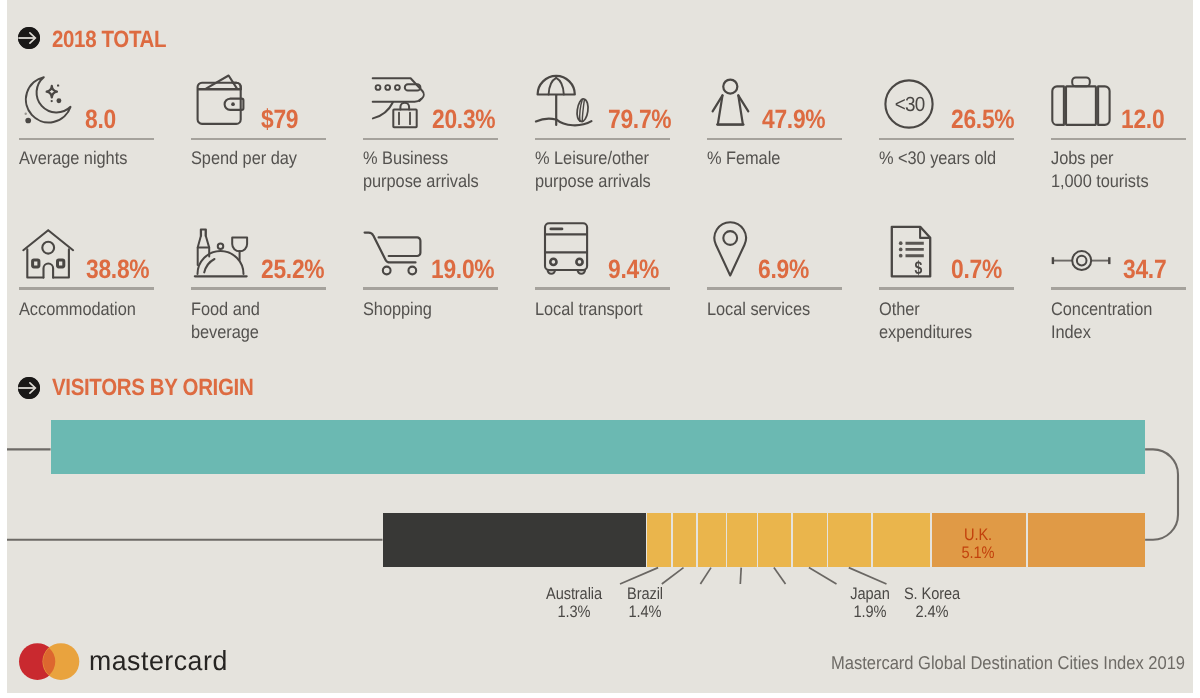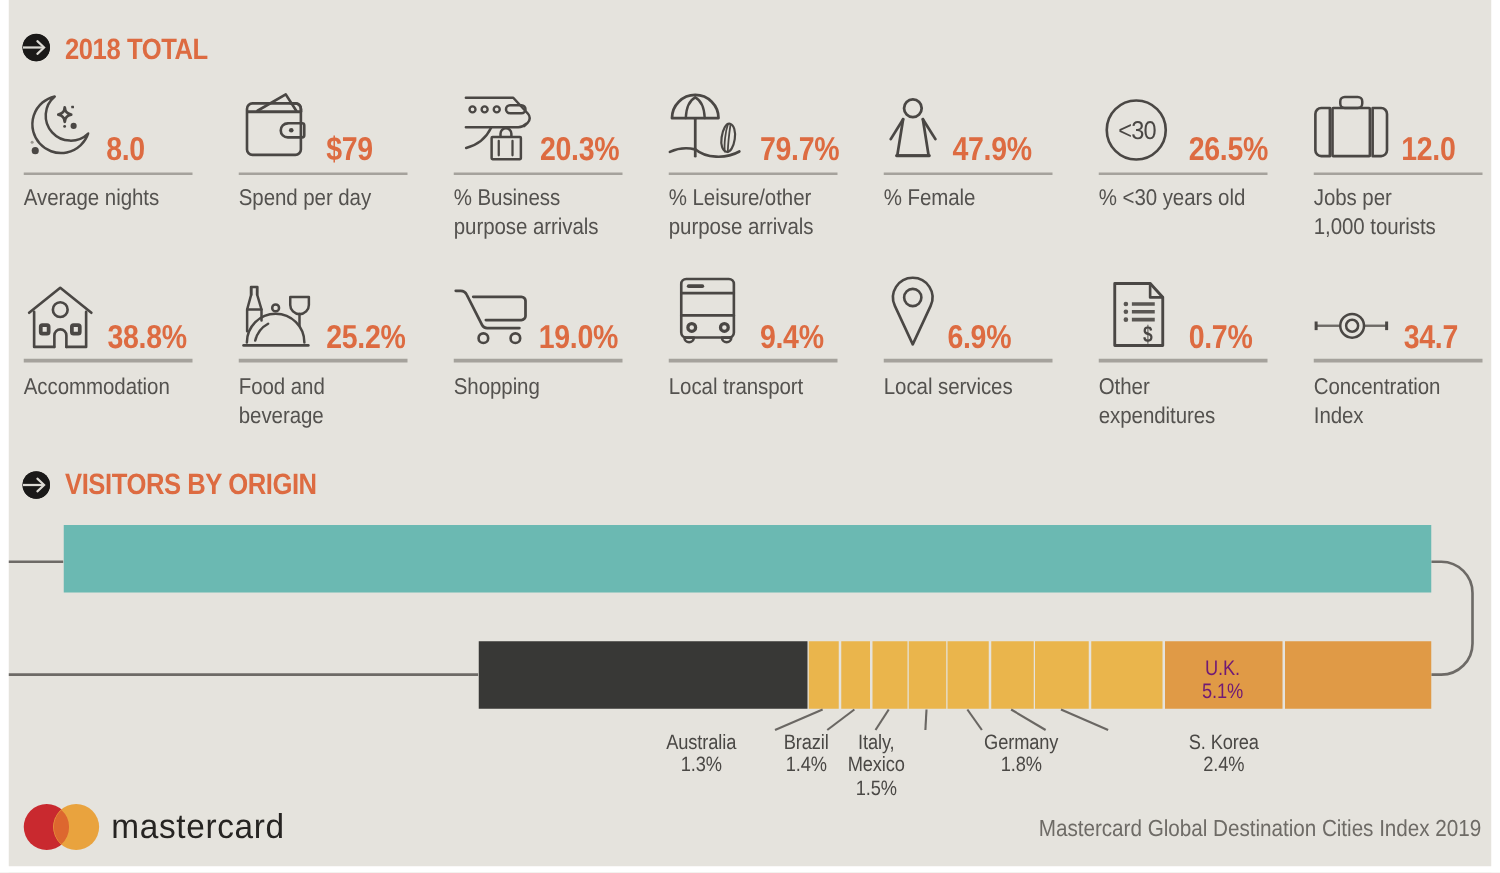--- a/index.html
+++ b/index.html
@@ -272,51 +272,46 @@
 <div class="bar" style="left:647.2px;top:513.0px;width:23.6px;height:53.7px;background:#eab54c"></div>
 <div class="bar" style="left:672.5px;top:513.0px;width:23.8px;height:53.7px;background:#eab54c"></div>
 <div class="bar" style="left:698.0px;top:513.0px;width:27.7px;height:53.7px;background:#eab54c"></div>
 <div class="bar" style="left:727.4px;top:513.0px;width:29.3px;height:53.7px;background:#eab54c"></div>
 <div class="bar" style="left:758.4px;top:513.0px;width:32.6px;height:53.7px;background:#eab54c"></div>
 <div class="bar" style="left:792.7px;top:513.0px;width:34.0px;height:53.7px;background:#eab54c"></div>
 <div class="bar" style="left:828.4px;top:513.0px;width:42.4px;height:53.7px;background:#eab54c"></div>
 <div class="bar" style="left:872.5px;top:513.0px;width:57.5px;height:53.7px;background:#eab54c"></div>
 <div class="bar" style="left:931.7px;top:513.0px;width:94.8px;height:53.7px;background:#e09a46"></div>
 <div class="bar" style="left:1028.2px;top:513.0px;width:116.9px;height:53.7px;background:#e09a46"></div>
-<div class="bar-lab" style="left:878.2px;top:525.5px;width:200px;color:#701a75">
+<div class="bar-lab" style="left:878.2px;top:525.5px;width:200px;color:#c2410c">
       <span>U.K.</span>
       <span>5.1%</span>
     </div>
 <svg width="1186" height="693" style="position:absolute;left:0;top:0;pointer-events:none">
       <path d="M658.1 567.6 L620.0 584.0" stroke="#6a6763" stroke-width="1.7" fill="none"></path>
       <path d="M683.5 567.6 L661.8 584.0" stroke="#6a6763" stroke-width="1.7" fill="none"></path>
       <path d="M711.0 567.6 L700.4 584.0" stroke="#6a6763" stroke-width="1.7" fill="none"></path>
       <path d="M741.2 567.6 L740.3 584.0" stroke="#6a6763" stroke-width="1.7" fill="none"></path>
       <path d="M773.9 567.6 L785.5 584.0" stroke="#6a6763" stroke-width="1.7" fill="none"></path>
       <path d="M808.9 567.6 L836.5 584.0" stroke="#6a6763" stroke-width="1.7" fill="none"></path>
       <path d="M848.8 567.6 L886.5 584.0" stroke="#6a6763" stroke-width="1.7" fill="none"></path>
     </svg>
-<div class="callout" style="left:461px;top:585.0px;width:200px">
+<div class="callout" style="left:474px;top:585.0px;width:200px">
       <span>Australia</span>
       <span>1.3%</span>
     </div>
 <div class="callout" style="left:544.9px;top:585.0px;width:200px">
       <span>Brazil</span>
       <span>1.4%</span>
     </div>
-<div class="callout" style="left:601.0px;top:585.0px;width:200px">
-      <span>Italy,</span>
-      <span>Mexico</span>
-      <span>1.5%</span>
-    </div>
-<div class="callout" style="left:716.7px;top:585.0px;width:200px">
-      <span>Germany</span>
-      <span>1.8%</span>
-    </div>
-<div class="callout" style="left:879px;top:585.0px;width:200px">
+<div class="callout" style="left:769.6px;top:585.0px;width:200px">
+      <span>Japan</span>
+      <span>1.9%</span>
+    </div>
+<div class="callout" style="left:832px;top:585.0px;width:200px">
       <span>S. Korea</span>
       <span>2.4%</span>
     </div>
 <svg width="62" height="38" viewBox="0 0 62 38" style="position:absolute;left:18.6px;top:642.5px">
       <circle cx="18.4" cy="18.6" r="18.4" fill="#c9292f"></circle>
       <circle cx="41.9" cy="18.6" r="18.4" fill="#e9a33e"></circle>
       <path d="M30.15 4.9 a18.4 18.4 0 0 0 0 27.4 a18.4 18.4 0 0 0 0 -27.4 Z" fill="#dd672f"></path>
     </svg>
 <div id="brand-text" style="left:88.6px;top:644.6px">mastercard</div>
 <div id="footer-credit" style="left:830.9px;top:652.2px">Mastercard Global Destination Cities Index 2019</div>

